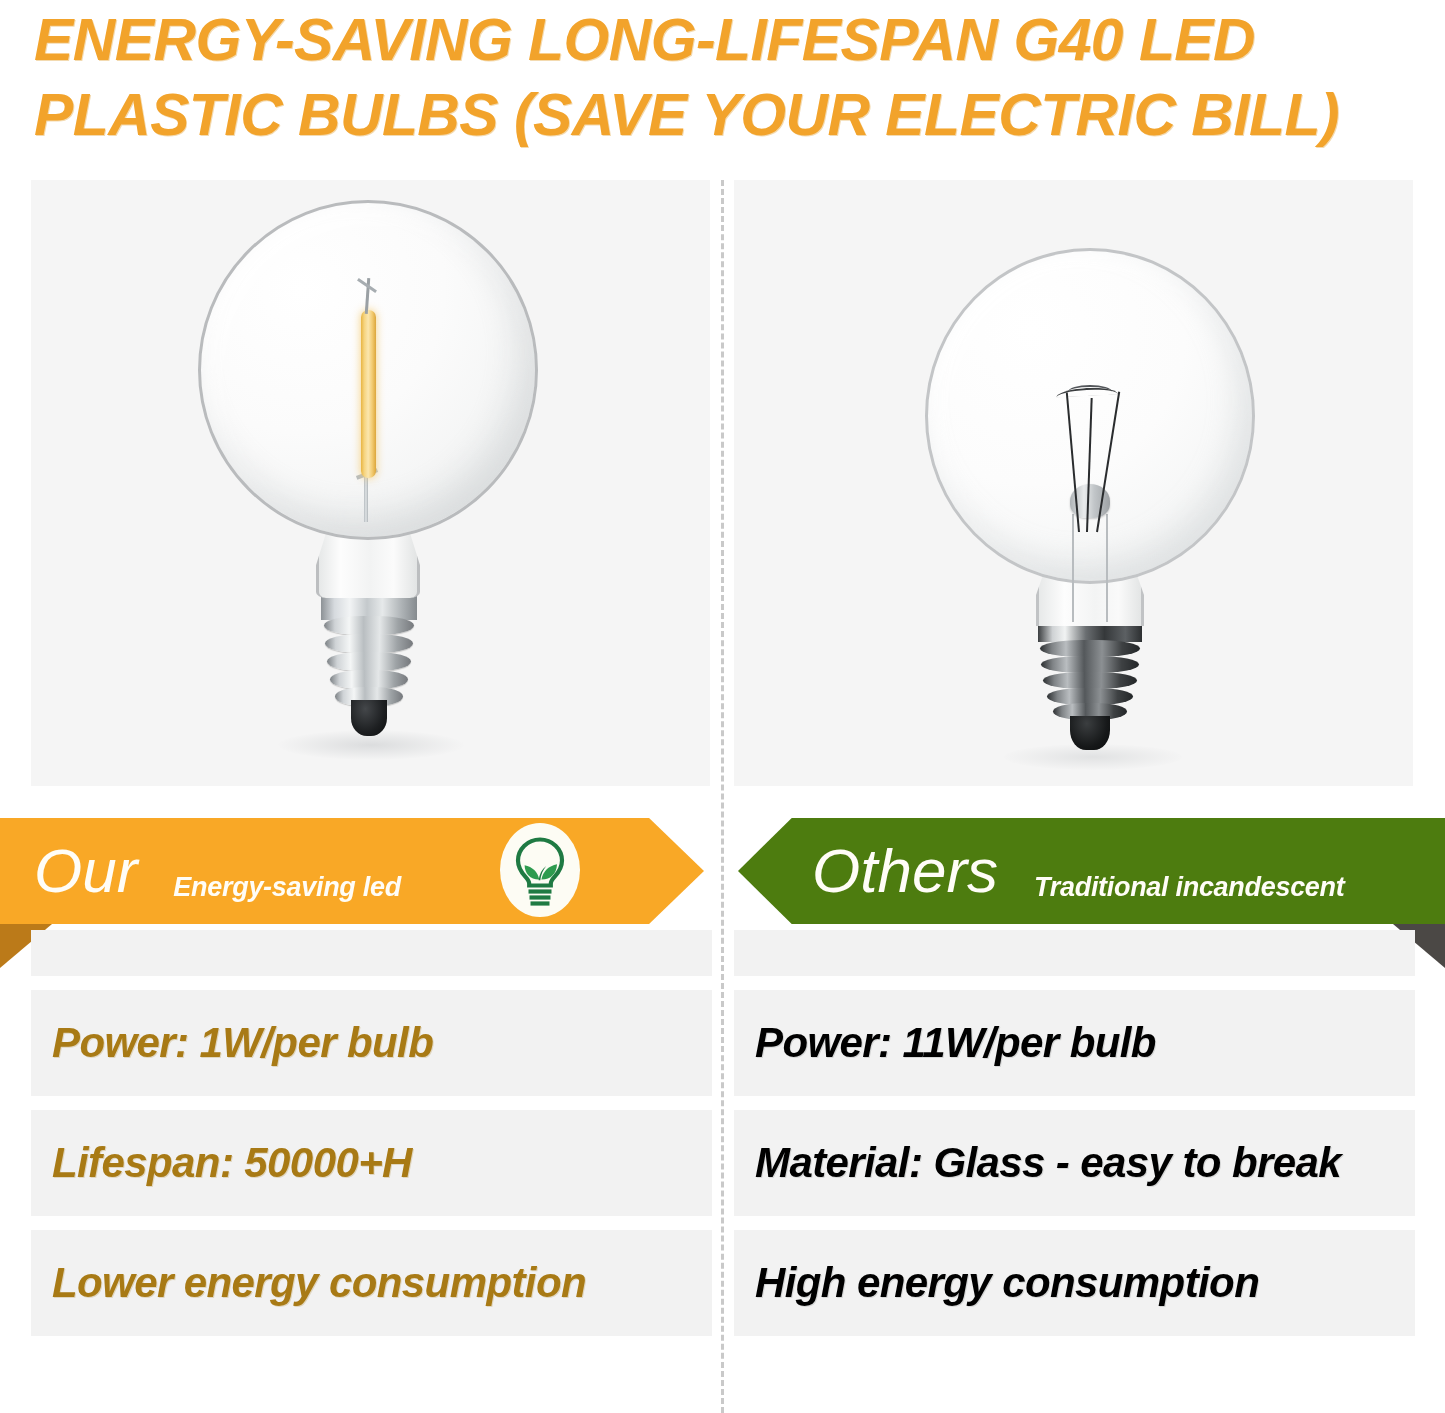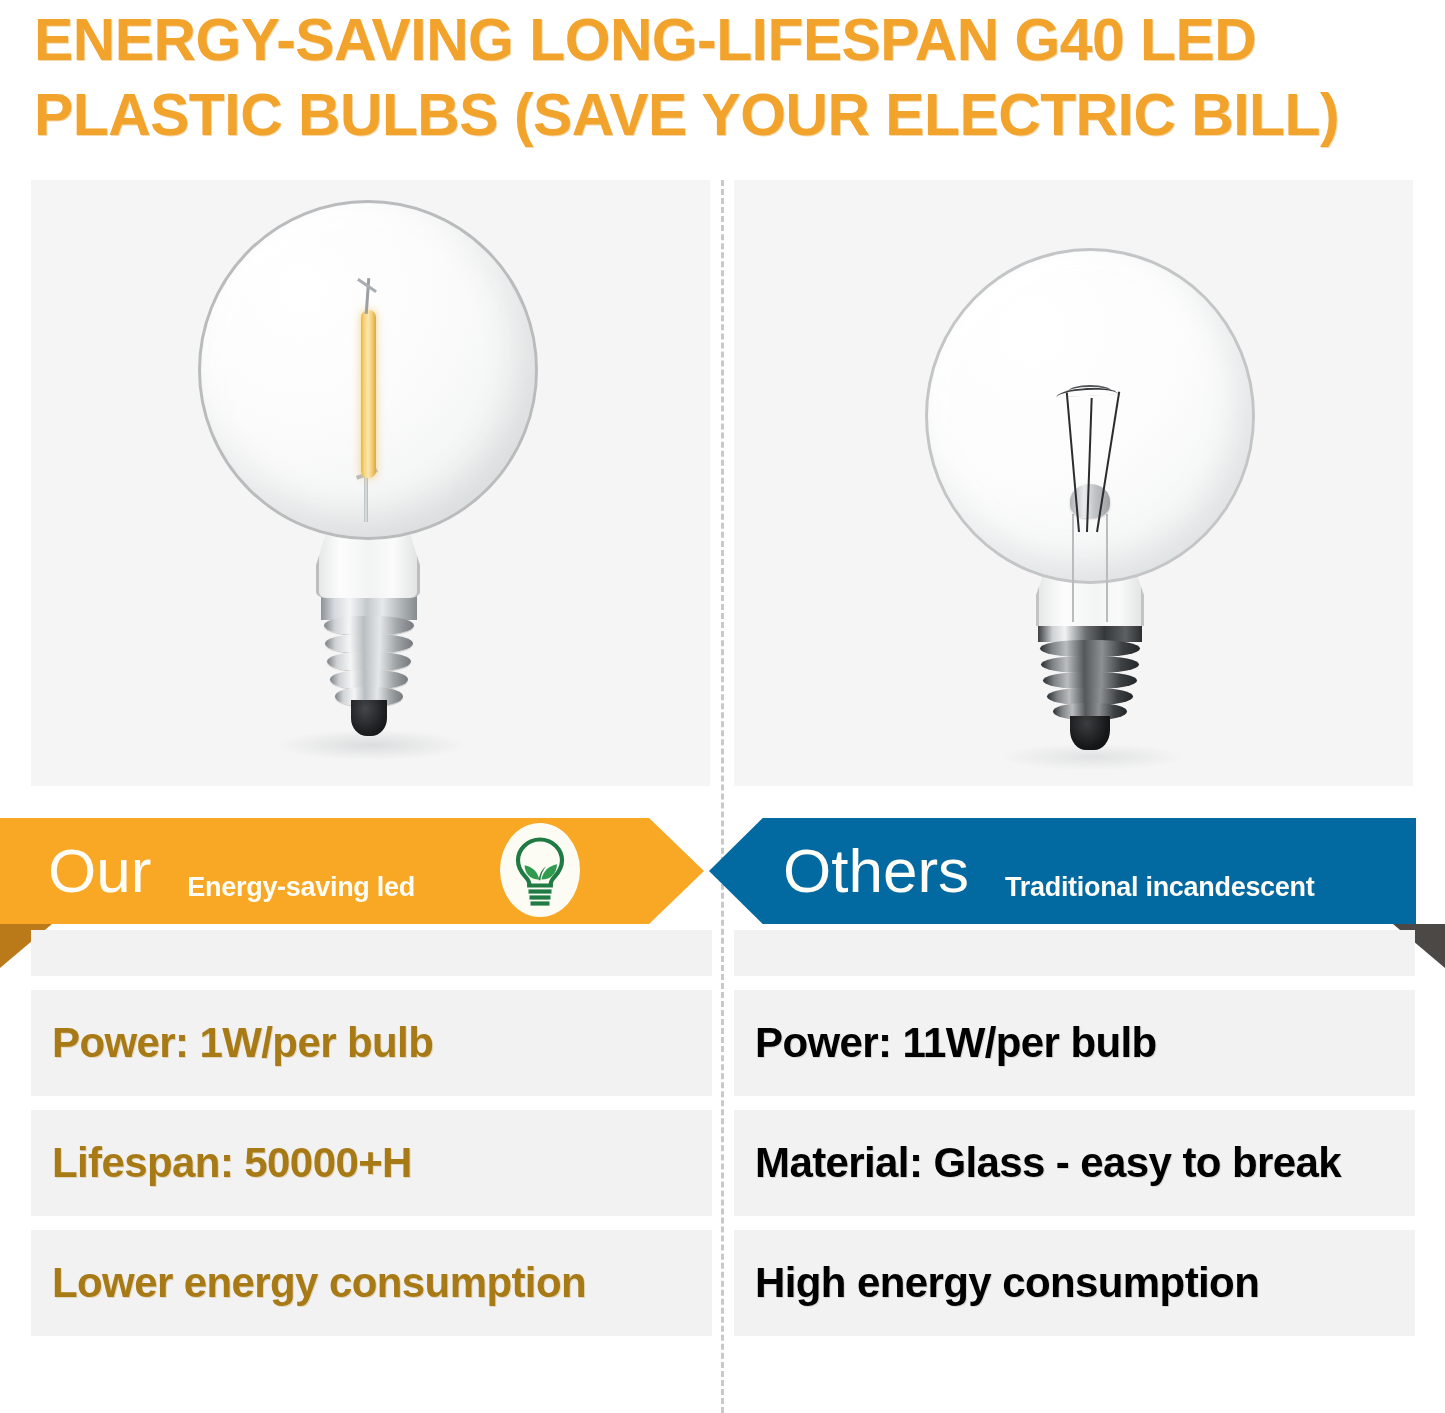--- a/index.html
+++ b/index.html
@@ -2,21 +2,21 @@
 <html><head>
 <meta charset="utf-8">
 <style>
   * { box-sizing: border-box; margin: 0; padding: 0; }
   html, body {
     width: 1445px; height: 1413px;
     background: #ffffff;
     font-family: "Liberation Sans", sans-serif;
     overflow: hidden;
   }
-  .page { position: relative; width: 1445px; height: 1413px; background:#fff; }
+  .page { position: relative; width: 1445px; height: 1413px; background:#fff;font-style:italic; }
 
   
   .title {
     position: absolute;
     left: 34px; top: 2px; width: 1380px; height: 158px;
     color: #F2A32B;
     font-weight: bold;
     font-size: 60px;
     line-height: 75px;
     letter-spacing: -0.5px;
@@ -219,32 +219,32 @@
     position: absolute;
     top: 818px; height: 106px;
     display: flex; align-items: center;
   }
   .banner-our {
     left: 0; width: 704px;
     background: #F9A826;
     clip-path: polygon(0 0, 92.2% 0, 100% 50%, 92.2% 100%, 0 100%);
   }
   .banner-others {
-    left: 709px; width: 707px;
-    background: #0369a1;
+    left: 738px; width: 707px;
+    background: #4d7c0f;
     clip-path: polygon(7.6% 0, 100% 0, 100% 100%, 7.6% 100%, 0 50%);
   }
   .banner-big {
     color: #FFFDF7;
     font-size: 62px;
     font-weight: normal;
     line-height: 1;
     letter-spacing: 0px;
   }
-  .banner-our .banner-big { margin-left: 48px; }
+  .banner-our .banner-big { margin-left: 34px; }
   .banner-others .banner-big { margin-left: 74px; }
   .banner-small {
     color: #FFFDF7;
     font-size: 27px;
     font-weight: bold;
     line-height: 1;
     letter-spacing: -0.3px;
     margin-top: 32px;
   }
   .banner-our .banner-small { margin-left: 36px; }

